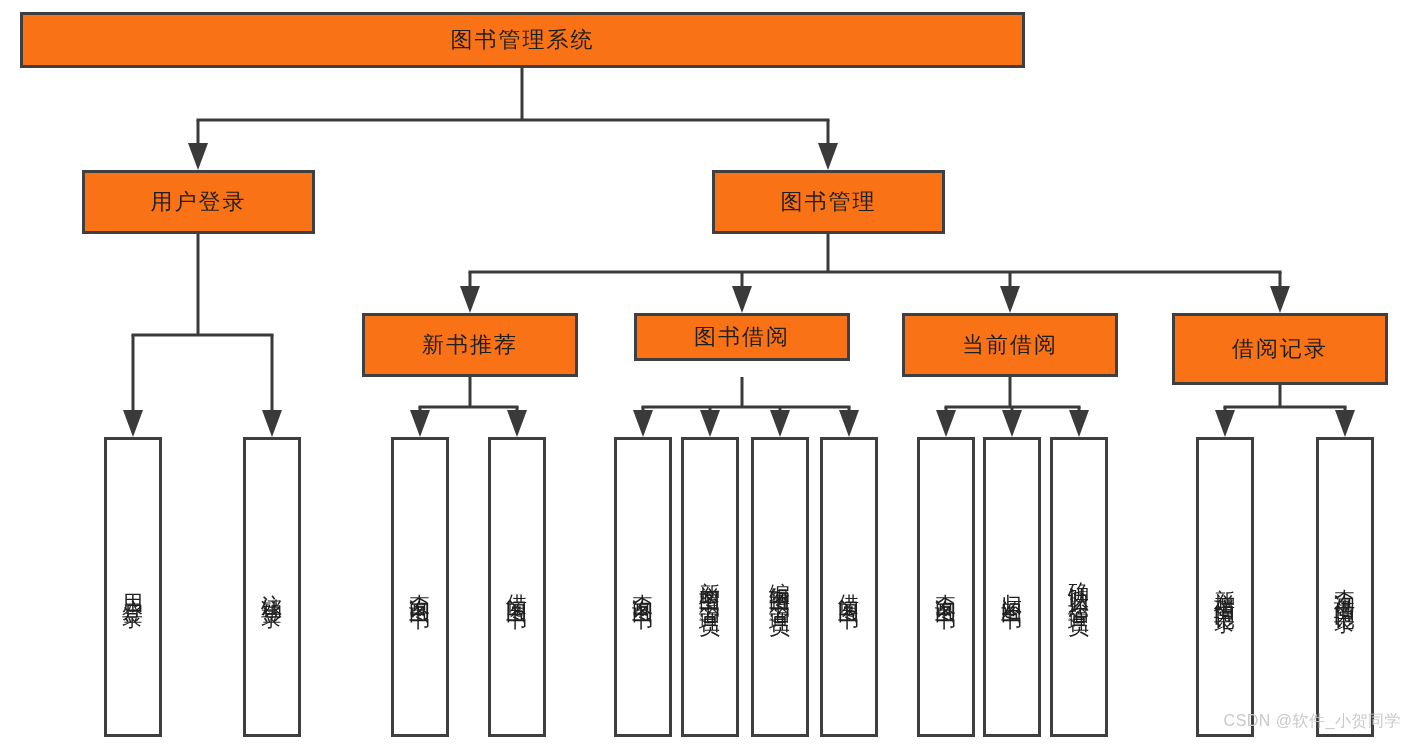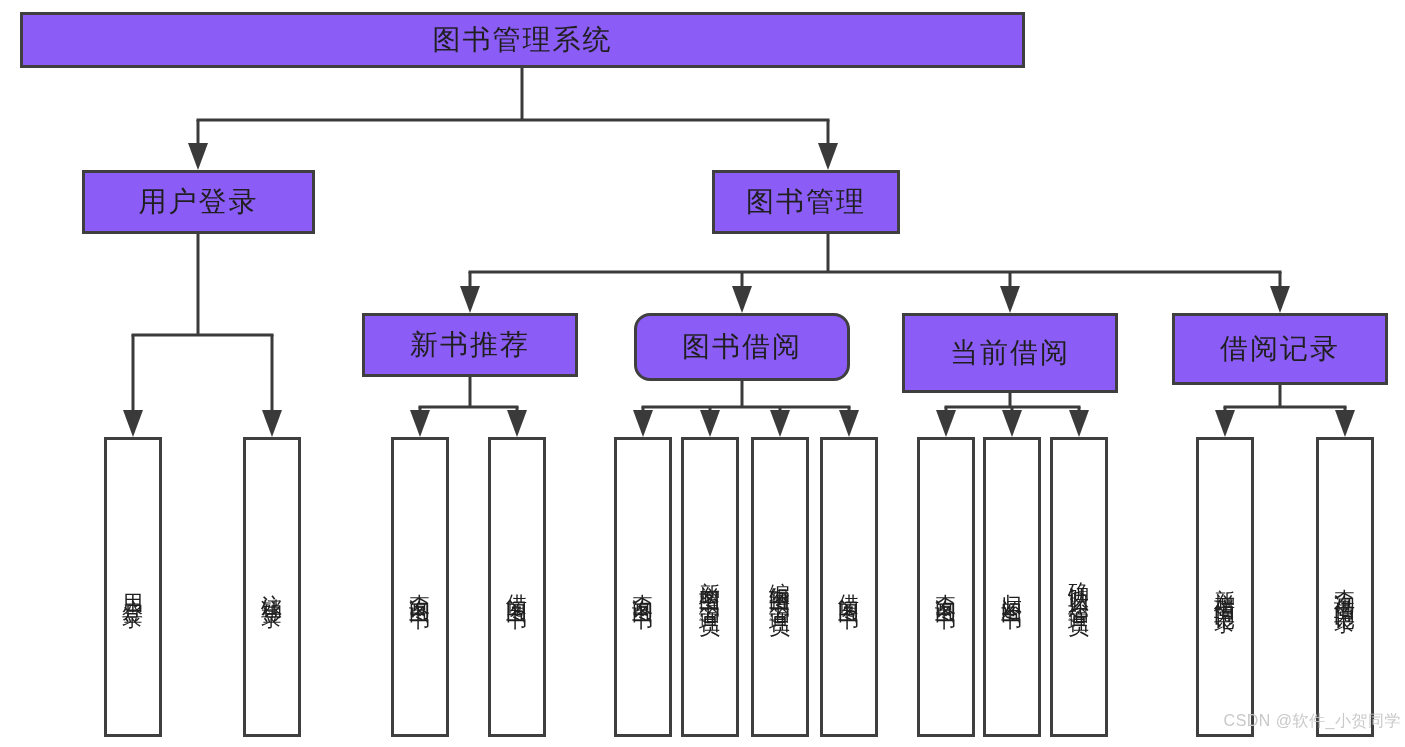--- a/index.html
+++ b/index.html
@@ -6,23 +6,23 @@
   #stage{
     position:relative;
     width:1405px;height:747px;
     background:#ffffff;
     font-family:"Liberation Sans","DejaVu Sans",sans-serif;
     overflow:hidden;
   }
   #connectors{position:absolute;left:0;top:0;width:1405px;height:747px;z-index:1;}
   .hnode{
     position:absolute;z-index:2;box-sizing:border-box;
-    background:#8b5cf6;border:3px solid #3f3f3f;
+    background:#f97316;border:3px solid #3f3f3f;
     display:flex;align-items:center;justify-content:center;
-    font-size:28px;letter-spacing:2px;color:#1f1f1f;
+    font-size:22px;letter-spacing:2px;color:#1f1f1f;
   }
   .vnode{
     position:absolute;z-index:2;box-sizing:border-box;
     width:58px;height:300px;top:437px;
     background:#ffffff;border:3px solid #3f3f3f;
     display:flex;align-items:center;justify-content:center;
   }
   .vnode .vtext{
     writing-mode:vertical-rl;text-orientation:mixed;
     font-size:21px;letter-spacing:5px;color:#1f1f1f;
@@ -30,24 +30,24 @@
   }
   #watermark{
     position:absolute;z-index:3;
     left:1186px;top:711px;width:215px;
     font-size:16px;color:#c9c9c9;letter-spacing:0.5px;
     text-align:right;white-space:nowrap;
   }
   
   #node-root{left:20px;top:12px;width:1005px;height:56px;}
   #node-user-login{left:82px;top:170px;width:233px;height:64px;}
-  #node-book-mgmt{left:712px;top:170px;width:188px;height:64px;}
+  #node-book-mgmt{left:712px;top:170px;width:233px;height:64px;}
   #node-new-book-rec{left:362px;top:313px;width:216px;height:64px;align-items:center;}
-  #node-book-borrow{left:634px;top:313px;width:216px;height:68px;border-radius:16px;}
-  #node-current-borrow{left:902px;top:313px;width:216px;height:80px;}
+  #node-book-borrow{left:634px;top:313px;width:216px;height:48px;}
+  #node-current-borrow{left:902px;top:313px;width:216px;height:64px;}
   #node-borrow-records{left:1172px;top:313px;width:216px;height:72px;}
   #leaf-a1{left:104px;} #leaf-a2{left:243px;}
   #leaf-b1{left:391px;} #leaf-b2{left:488px;}
   #leaf-c1{left:614px;} #leaf-c2{left:681px;} #leaf-c3{left:751px;} #leaf-c4{left:820px;}
   #leaf-d1{left:917px;} #leaf-d2{left:983px;} #leaf-d3{left:1050px;}
   #leaf-e1{left:1196px;} #leaf-e2{left:1316px;}
 </style>
 </head>
 <body>
 

